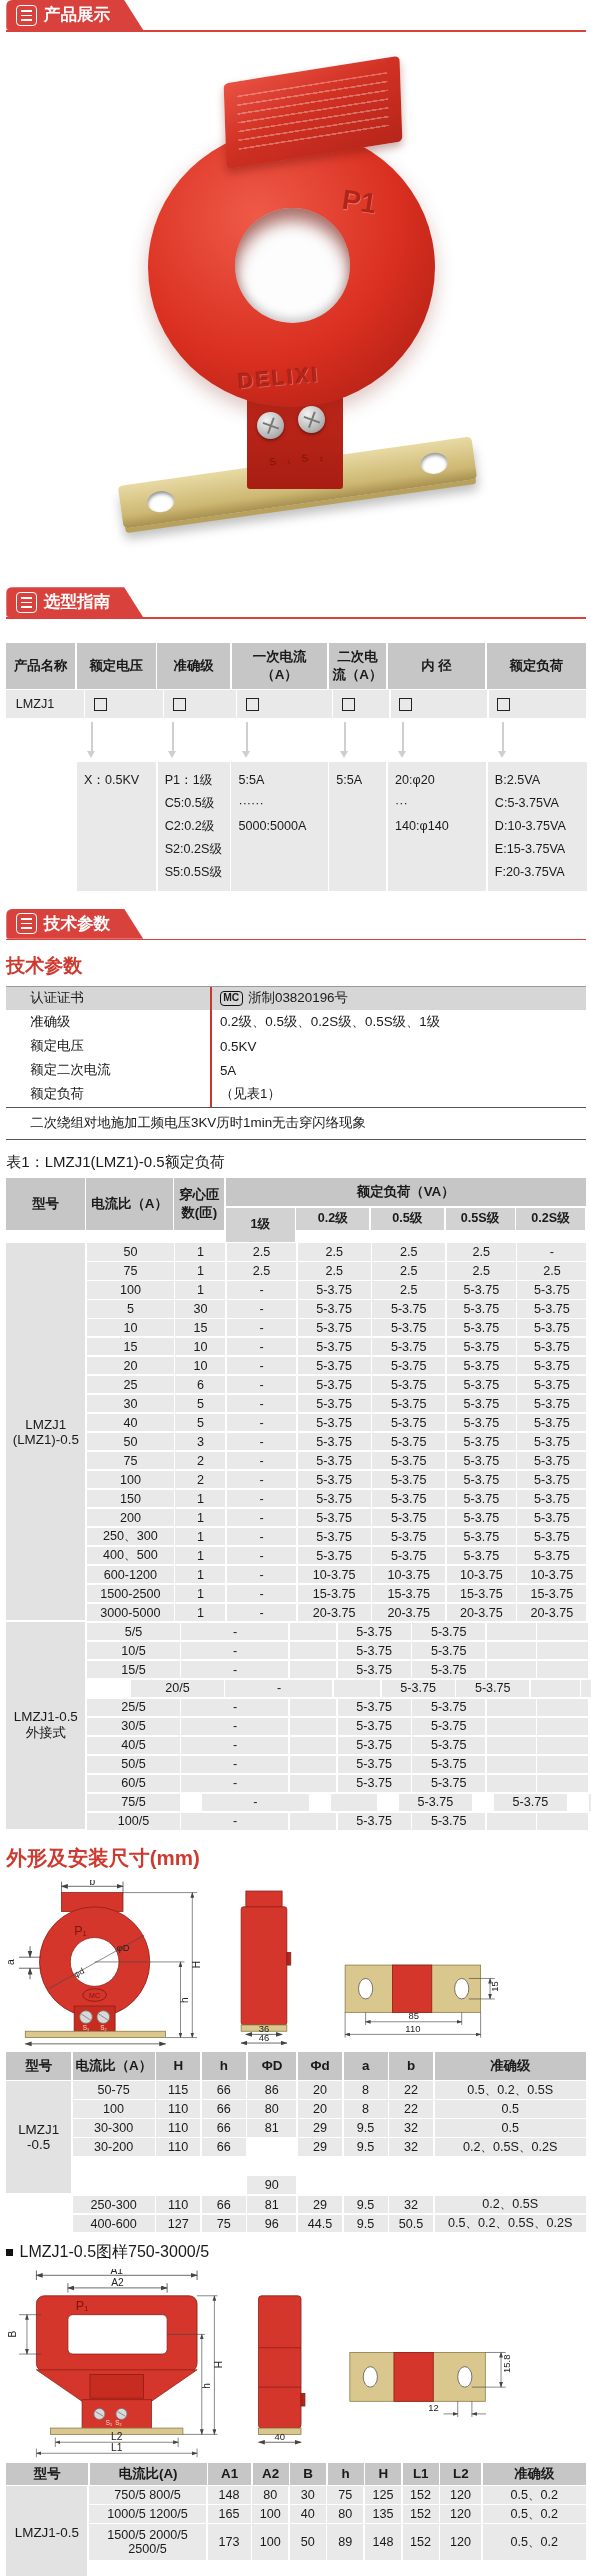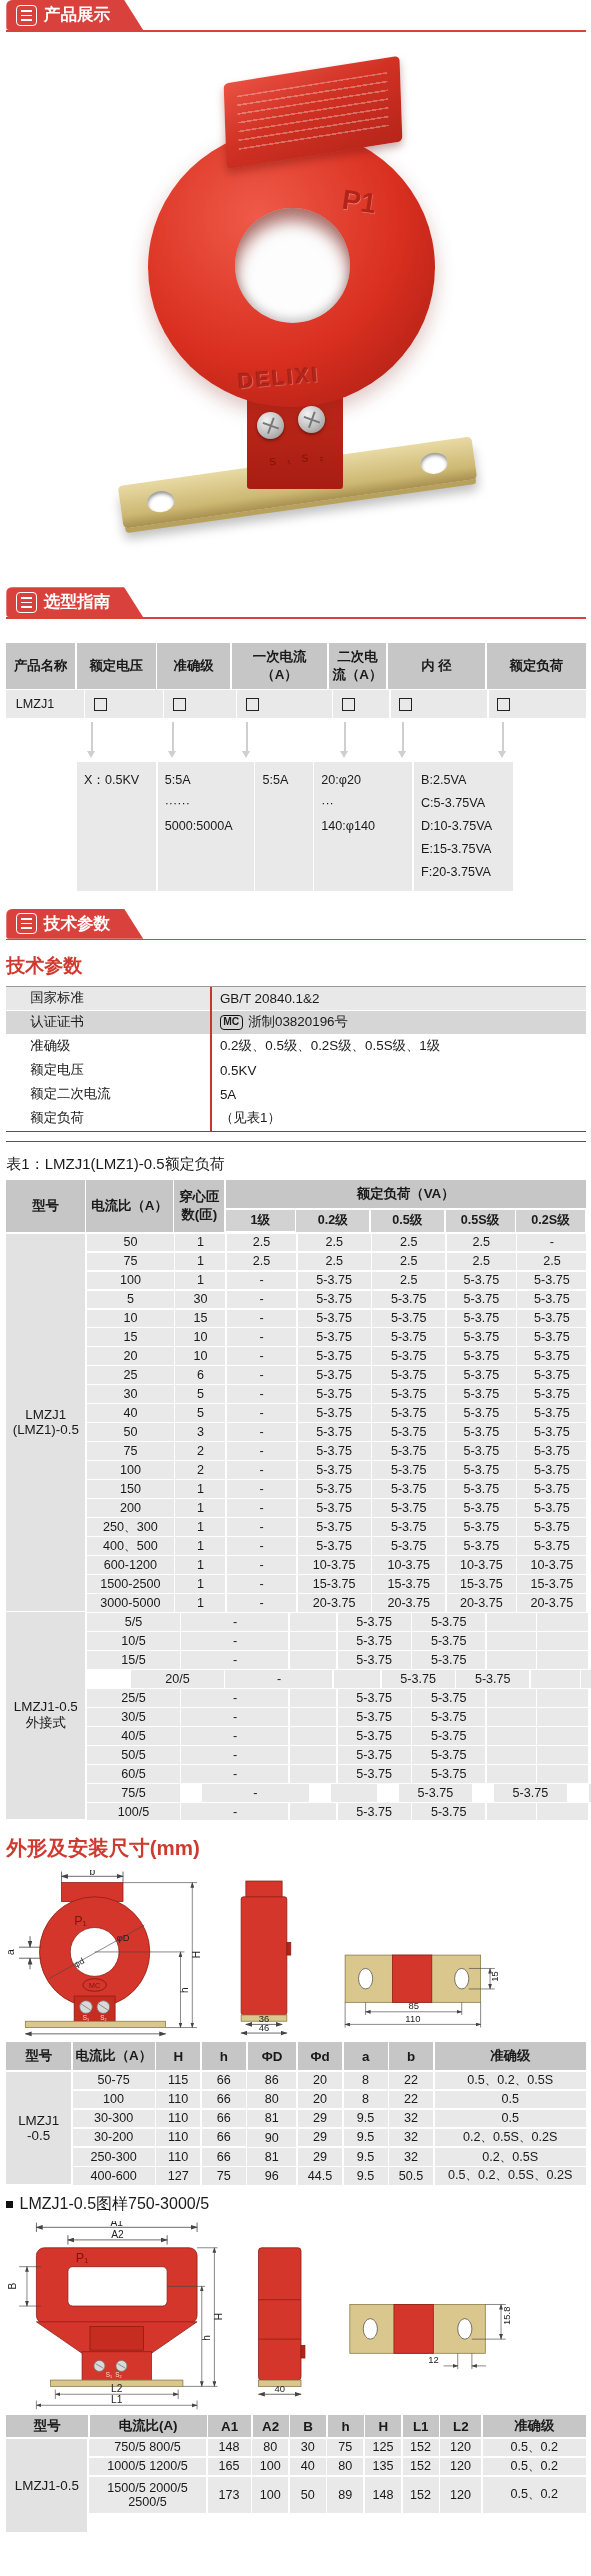--- a/index.html
+++ b/index.html
@@ -139,20 +139,27 @@
       <div class="sel-arrow" style="left: 236px;"></div>
       <div class="sel-arrow" style="left: 334px;"></div>
       <div class="sel-arrow" style="left: 392px;"></div>
       <div class="sel-arrow" style="left: 492px;"></div>
     </div>
   <div class="frow" id="sel-values" style="align-items:stretch">
       <div style="width: 69px; flex: 0 0 auto;"></div>
       <div class="vblock" style="width: 69px; flex: 0 0 auto;">
         <div>X：0.5KV</div>
       </div>
+      <div class="vblock" style="width: 62px; flex: 0 0 auto;">
+        <div>P1：1级</div>
+        <div>C5:0.5级</div>
+        <div>C2:0.2级</div>
+        <div>S2:0.2S级</div>
+        <div>S5:0.5S级</div>
+      </div>
       <div class="vblock" style="width: 86px; flex: 0 0 auto;">
         <div>5:5A</div>
         <div>······</div>
         <div>5000:5000A</div>
       </div>
       <div class="vblock" style="width: 47px; flex: 0 0 auto;">
         <div>5:5A</div>
       </div>
       <div class="vblock" style="width: 88px; flex: 0 0 auto;">
         <div>20:φ20</div>
@@ -174,24 +181,20 @@
     <span class="doc-icon"></span>
     <span>技术参数</span>
   </div>
   <div class="band-line"></div>
 </div>
 
 <div class="red-title">技术参数</div>
 
 <div class="tech-table" id="tech-rows">
   <div class="tech-div"></div>
-<div class="tech-row" style="background: rgb(232, 232, 232); border-bottom: 0.8px solid rgb(255, 255, 255);">
-      <div class="tech-label">国家标准</div>
-      <div class="tech-val">GB/T 20840.1&amp;2</div>
-    </div>
     <div class="tech-row" style="background: rgb(214, 214, 214); border-bottom: 0.8px solid rgb(255, 255, 255);">
       <div class="tech-label">认证证书</div>
       <div class="tech-val"><span class="mc-badge">MC</span>浙制03820196号</div>
     </div>
     <div class="tech-row" style="background: rgb(255, 255, 255); border-bottom: 0.8px solid rgb(255, 255, 255);">
       <div class="tech-label">准确级</div>
       <div class="tech-val">0.2级、0.5级、0.2S级、0.5S级、1级</div>
     </div>
     <div class="tech-row" style="background: rgb(255, 255, 255); border-bottom: 0.8px solid rgb(255, 255, 255);">
       <div class="tech-label">额定电压</div>
@@ -200,34 +203,35 @@
     <div class="tech-row" style="background: rgb(255, 255, 255); border-bottom: 0.8px solid rgb(255, 255, 255);">
       <div class="tech-label">额定二次电流</div>
       <div class="tech-val">5A</div>
     </div>
     <div class="tech-row" style="background: rgb(255, 255, 255); border-bottom: 0.8px solid rgb(255, 255, 255);">
       <div class="tech-label">额定负荷</div>
       <div class="tech-val">（见表1）</div>
     </div>
   </div>
 <div class="tech-notes" id="tech-notes">
+    <div>二次绕组对地施加工频电压3KV历时1min无击穿闪络现象</div>
   </div>
 
 <div class="t1-title">表1：LMZJ1(LMZ1)-0.5额定负荷</div>
 
 <div class="tbl" id="table1">
     <div class="frow">
       <div class="c hd pre" style="width: 79px; height: 52px;">型号</div>
       <div class="c hd pre" style="width: 87px; height: 52px;">电流比（A）</div>
       <div class="c hd pre" style="width: 50px; height: 52px;">穿心匝
 数(匝)</div>
       <div>
         <div class="c hd pre" style="width: 360px; height: 28px;">额定负荷（VA）</div>
         <div class="frow" style="margin-top: 1.6px;">
-          <div class="c sub pre" style="width: 69px; height: 21px;">1级</div>
+          <div class="c sub pre" style="width: 69px; height: 34px;">1级</div>
           <div class="c sub pre" style="width: 73px; height: 22px;">0.2级</div>
           <div class="c sub pre" style="width: 73px; height: 22px;">0.5级</div>
           <div class="c sub pre" style="width: 69px; height: 22px;">0.5S级</div>
           <div class="c sub pre" style="width: 69px; height: 22px;">0.2S级</div>
         </div>
       </div>
     </div>
     <div class="frow" style="margin-top: 1.6px;">
       <div style="width: 79px; flex: 0 0 auto;">
         <div class="c mcell pre" style="width: 79px; height: 377px; font-size: 13.4px;">LMZJ1
@@ -643,21 +647,21 @@
           <div class="c cell pre" style="width: 49px; height: 17.4px;">81</div>
           <div class="c cell pre" style="width: 44px; height: 17.4px;">29</div>
           <div class="c cell pre" style="width: 44px; height: 17.4px;">9.5</div>
           <div class="c cell pre" style="width: 44px; height: 17.4px;">32</div>
           <div class="c cell pre" style="width: 151px; height: 17.4px;">0.5</div>
         </div>
         <div class="frow" style="margin-top: 1.6px;">
           <div class="c cell pre" style="width: 82px; height: 17.4px;">30-200</div>
           <div class="c cell pre" style="width: 44px; height: 17.4px;">110</div>
           <div class="c cell pre" style="width: 44px; height: 17.4px;">66</div>
-          <div class="c cell pre" style="width: 49px; height: 18px;">90</div>
+          <div class="c cell pre" style="width: 49px; height: 18px; margin-top: 38px;">90</div>
           <div class="c cell pre" style="width: 44px; height: 17.4px;">29</div>
           <div class="c cell pre" style="width: 44px; height: 17.4px;">9.5</div>
           <div class="c cell pre" style="width: 44px; height: 17.4px;">32</div>
           <div class="c cell pre" style="width: 151px; height: 17.4px;">0.2、0.5S、0.2S</div>
         </div>
         <div class="frow" style="margin-top: 1.6px;">
           <div class="c cell pre" style="width: 82px; height: 17.4px;">250-300</div>
           <div class="c cell pre" style="width: 44px; height: 17.4px;">110</div>
           <div class="c cell pre" style="width: 44px; height: 17.4px;">66</div>
           <div class="c cell pre" style="width: 49px; height: 17.4px;">81</div>

